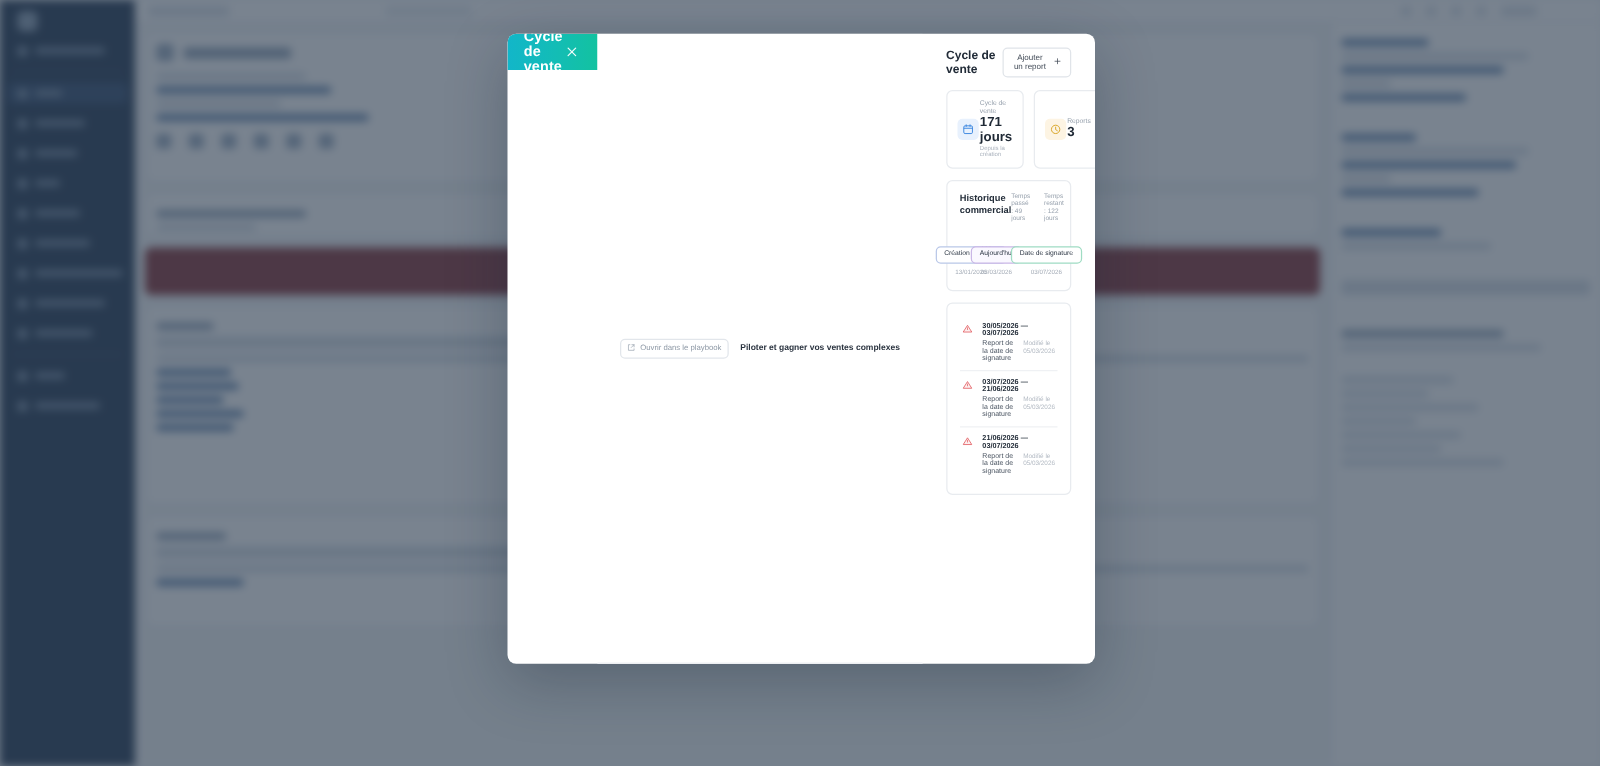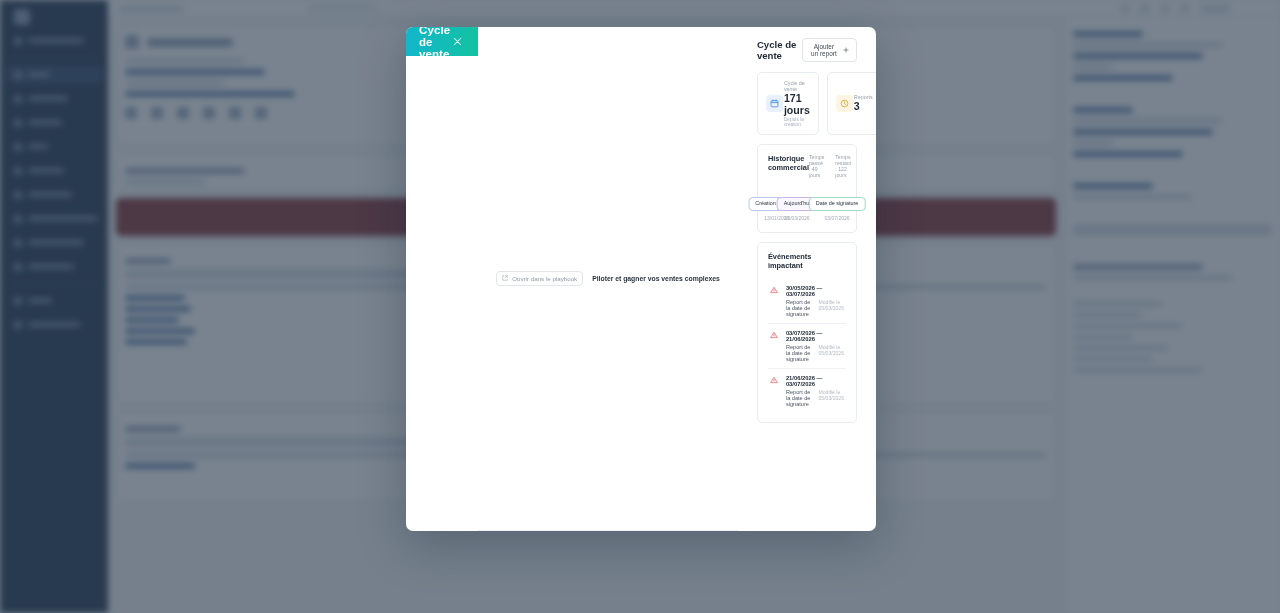--- a/index.html
+++ b/index.html
@@ -403,21 +403,20 @@
           <span class="tl-date">03/03/2026</span>
         </div>
         <div class="tl-node" style="left:93%;">
           <span class="tl-chip end">Date de signature</span>
           <span class="tl-date">03/07/2026</span>
         </div>
       </div>
     </div>
 
     <div class="panel">
-      <div class="ev-title">Événements impactant</div>
 
       <div class="ev-row">
         <span class="ev-ico">
           <svg viewBox="0 0 14 12" aria-hidden="true">
             <path d="M7 1.2 L13 10.6 H1 Z" fill="#fdeeee" stroke="#e0565b" stroke-width="1.1"></path>
             <path d="M7 4.6 V7.2" stroke="#e0565b" stroke-width="1" stroke-linecap="round"></path>
           </svg>
         </span>
         <div class="ev-main">
           <div class="ev-range">30/05/2026 — 03/07/2026</div>

